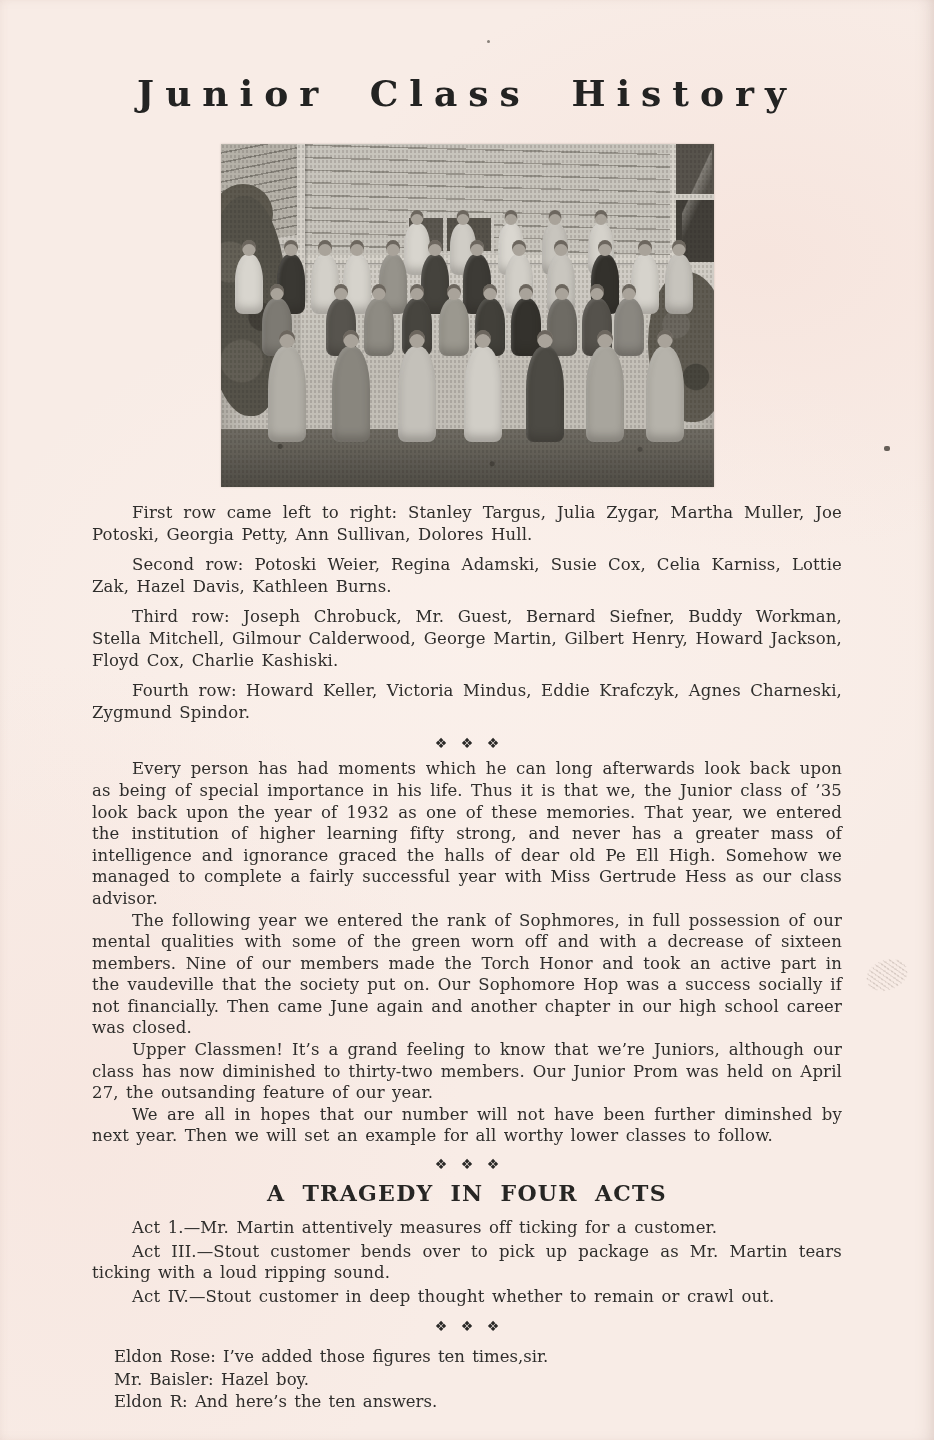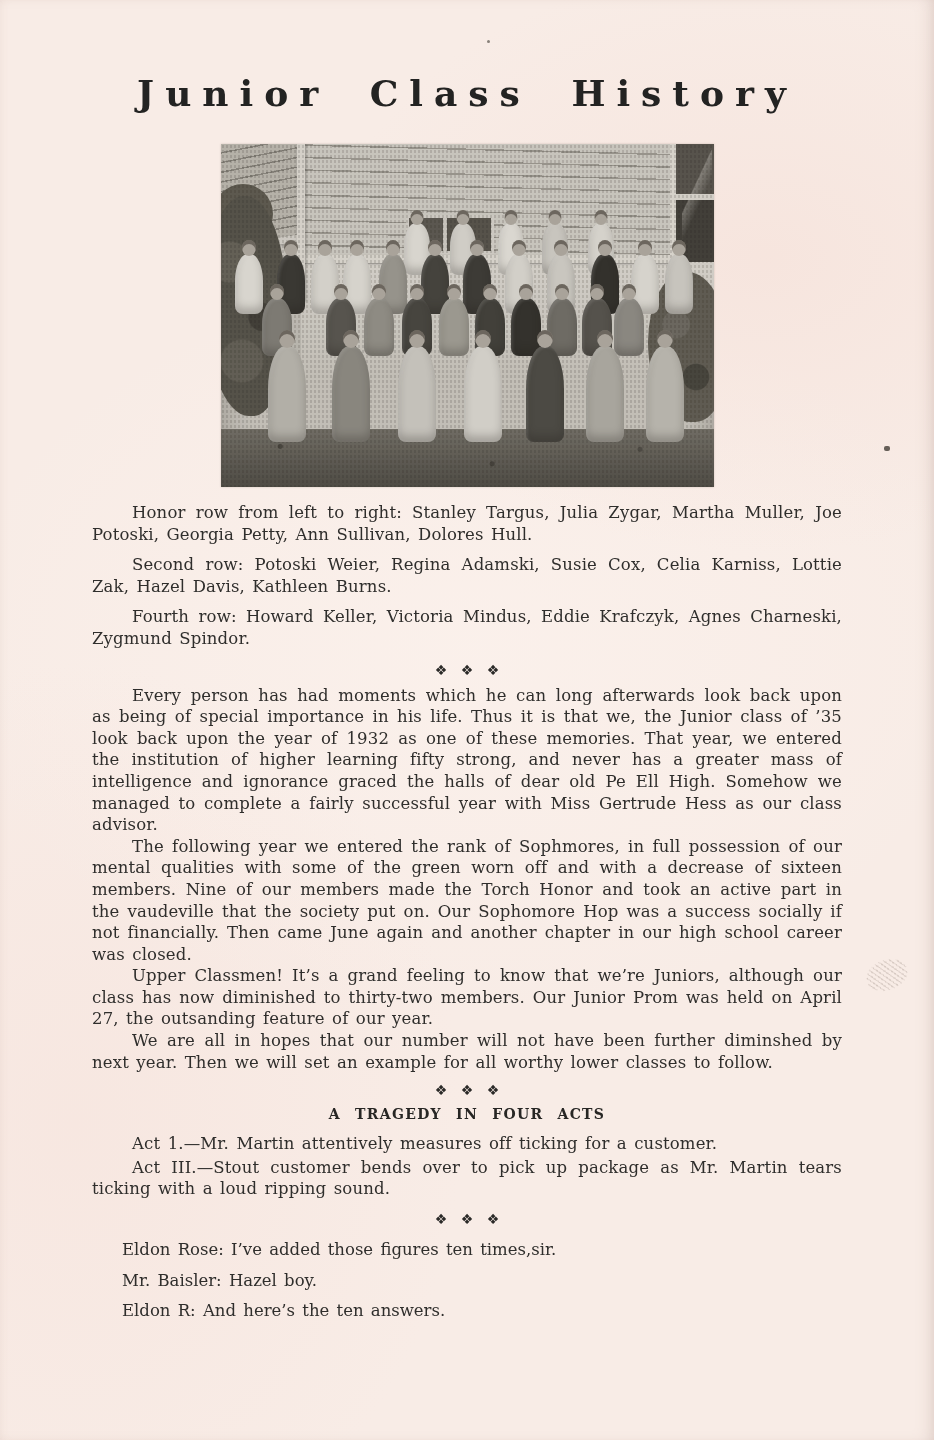--- a/index.html
+++ b/index.html
@@ -94,26 +94,26 @@
     margin:0; font-size:16.5px; line-height:21.6px; text-indent:40px;
     text-align:justify; word-spacing:2px; letter-spacing:.15px; color:#2f2e2c;
   }
   .captions p { margin-bottom:9px; }
   .captions p:last-child { margin-bottom:12px; }
   .divider { text-align:center; font-size:14px; word-spacing:9px; color:#2b2a28; }
   .divider.d1 { margin:9px 0 7px; }
   .divider.d2 { margin:9px 0 2px; }
   .divider.d3 { margin:11px 0 9px; }
   h2.tragedy-heading {
-    margin:8px 0 11px; text-align:center; font-size:14px; font-weight:700;
+    margin:8px 0 11px; text-align:center; font-size:22px; font-weight:700;
     letter-spacing:1.3px; word-spacing:8px; color:#272624;
   }
   .acts p { margin-bottom:2px; }
   .dialogue { padding-left:22px; margin-top:12px; }
-  .dialogue p { margin:8px; font-size:16.5px; line-height:22.5px; word-spacing:2px; color:#2f2e2c; }
+  .dialogue p { margin:0; font-size:16.5px; line-height:22.5px; word-spacing:2px; color:#2f2e2c; }
 
   
   .smudge {
     position:absolute; left:866px; top:960px; width:42px; height:30px;
     transform:rotate(-20deg); opacity:.45; filter:blur(.7px); border-radius:50%;
     background: repeating-linear-gradient(55deg, transparent 0 3px, rgba(128,112,102,.6) 3px 4px);
   }
   .speck { position:absolute; left:884px; top:446px; width:6px; height:5px; background:#4c463f; border-radius:2px; opacity:.85; }
   .dot-top { position:absolute; left:487px; top:40px; width:3px; height:3px; background:#6b655e; border-radius:50%; opacity:.8; }
 </style>
@@ -276,41 +276,43 @@
           <div class="torso" style="top: 16px; width: 38px; height: 96px; background: rgb(182, 179, 171); box-shadow: rgba(30, 27, 22, 0.25) 0px -6px 8px inset, rgba(255, 255, 255, 0.12) 2px 2px 3px inset;"></div>
           <div class="head" style="width: 16px; height: 18px;"></div>
         </div>
       </div>
     <div class="grain"></div>
     <div class="tone"></div>
   </div>
 
   <div class="content">
     <section class="captions">
-      <p>Honor row from left to right: Stanley Targus, Julia Zygar, Martha Muller, Joe Potoski, Georgia Petty, Ann Sullivan, Dolores Hull.</p>
+      <p>First row came left to right: Stanley Targus, Julia Zygar, Martha Muller, Joe Potoski, Georgia Petty, Ann Sullivan, Dolores Hull.</p>
       <p>Second row: Potoski Weier, Regina Adamski, Susie Cox, Celia Karniss, Lottie Zak, Hazel Davis, Kathleen Burns.</p>
+      <p>Third row: Joseph Chrobuck, Mr. Guest, Bernard Siefner, Buddy Workman, Stella Mitchell, Gilmour Calderwood, George Martin, Gilbert Henry, Howard Jackson, Floyd Cox, Charlie Kashiski.</p>
       <p>Fourth row: Howard Keller, Victoria Mindus, Eddie Krafczyk, Agnes Charneski, Zygmund Spindor.</p>
     </section>
 
     <div class="divider d1">❖ ❖ ❖</div>
 
     <section class="history">
       <p>Every person has had moments which he can long afterwards look back upon as being of special importance in his life.  Thus it is that we, the Junior class of ’35 look back upon the year of 1932 as one of these memories. That year, we entered the institution of higher learning fifty strong, and never has a greater mass of intelligence and ignorance graced the halls of dear old Pe Ell High.  Somehow we managed to complete a fairly successful year with Miss Gertrude Hess as our class advisor.</p>
       <p>The following year we entered the rank of Sophmores, in full possession of our mental qualities with some of the green worn off and with a decrease of sixteen members.  Nine of our members made the Torch Honor and took an active part in the vaudeville that the society put on.  Our Sophomore Hop was a success socially if not financially. Then came June again and another chapter in our high school career was closed.</p>
       <p>Upper Classmen!  It’s a grand feeling to know that we’re Juniors, although our class has now diminished to thirty-two members. Our Junior Prom was held on April 27, the outsanding feature of our year.</p>
       <p>We are all in hopes that our number will not have been further diminshed by next year. Then we will set an example for all worthy lower classes to follow.</p>
     </section>
 
     <div class="divider d2">❖ ❖ ❖</div>
 
     <h2 class="tragedy-heading">A TRAGEDY IN FOUR ACTS</h2>
 
     <section class="acts">
       <p>Act 1.—Mr. Martin attentively measures off ticking for a customer.</p>
       <p>Act III.—Stout customer bends over to pick up package as Mr. Martin tears ticking with a loud ripping sound.</p>
+      <p>Act IV.—Stout customer in deep thought whether to remain or crawl out.</p>
     </section>
 
     <div class="divider d3">❖ ❖ ❖</div>
 
     <section class="dialogue">
       <p>Eldon Rose:  I’ve added those figures ten times,sir.</p>
       <p>Mr. Baisler: Hazel boy.</p>
       <p>Eldon R:   And here’s the ten answers.</p>
     </section>
   </div>

